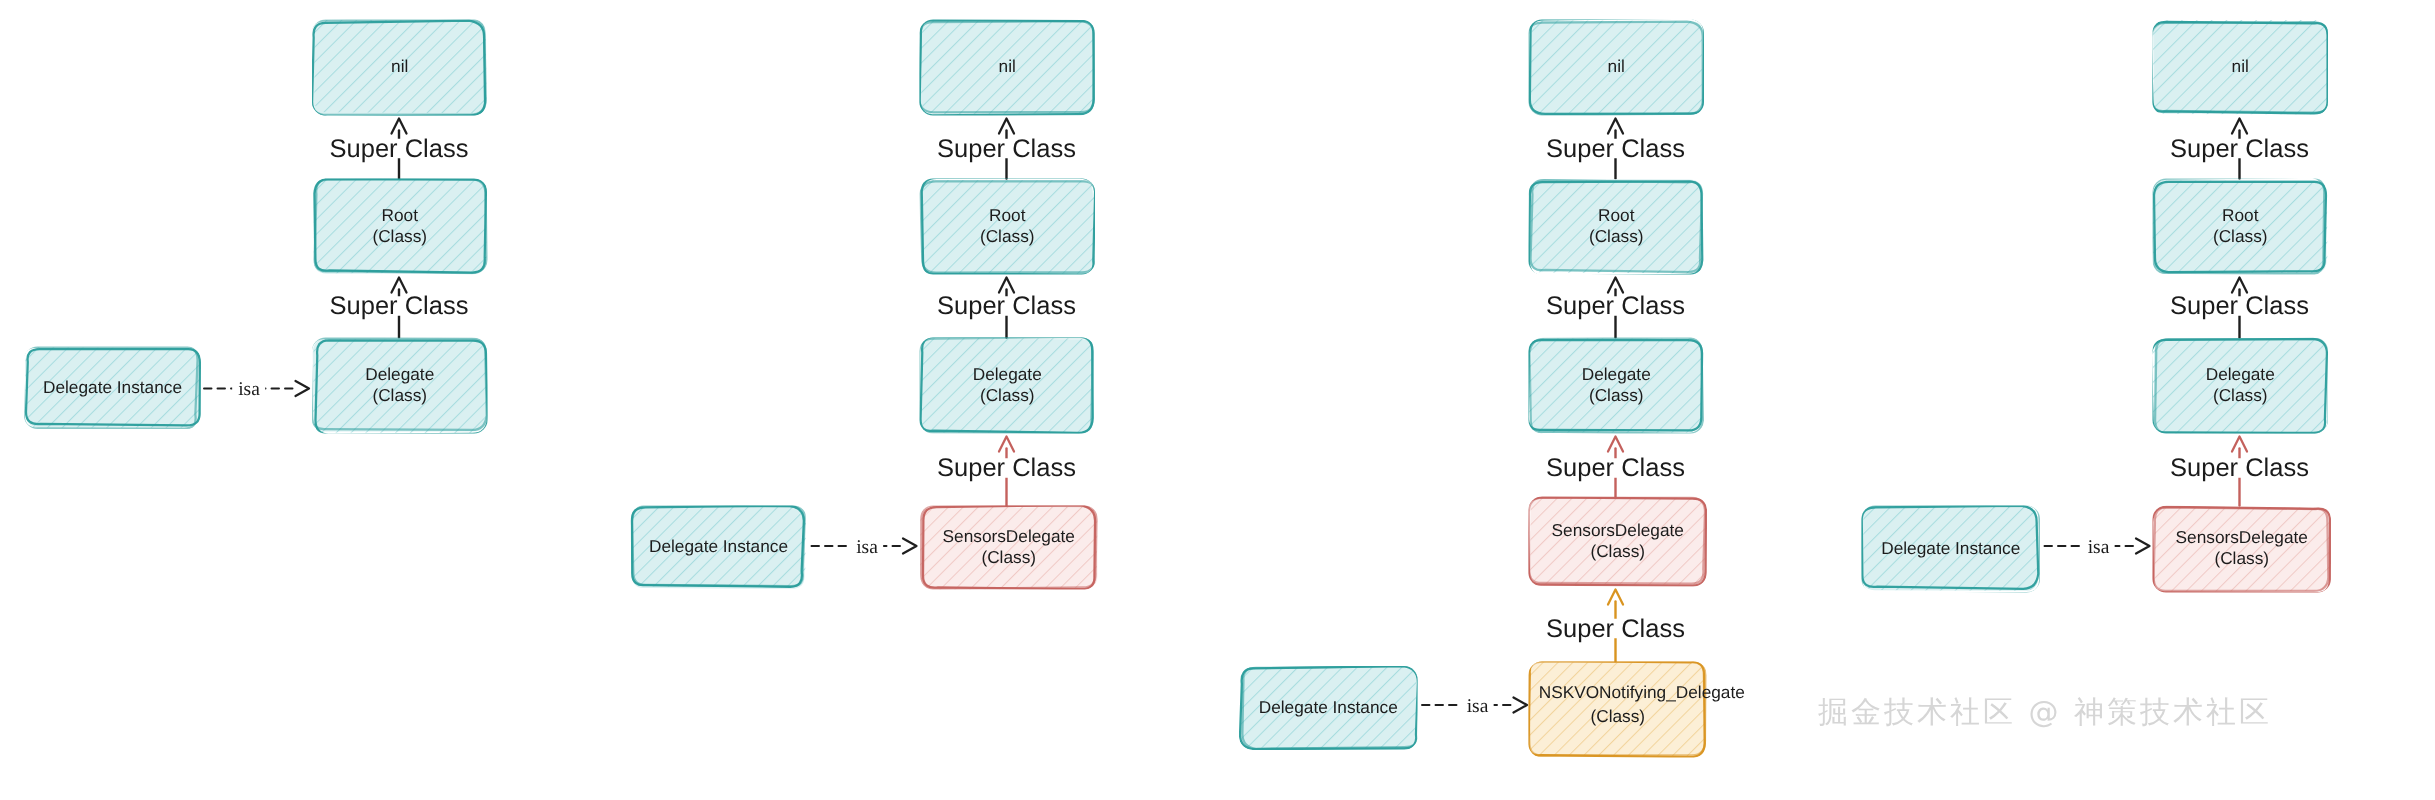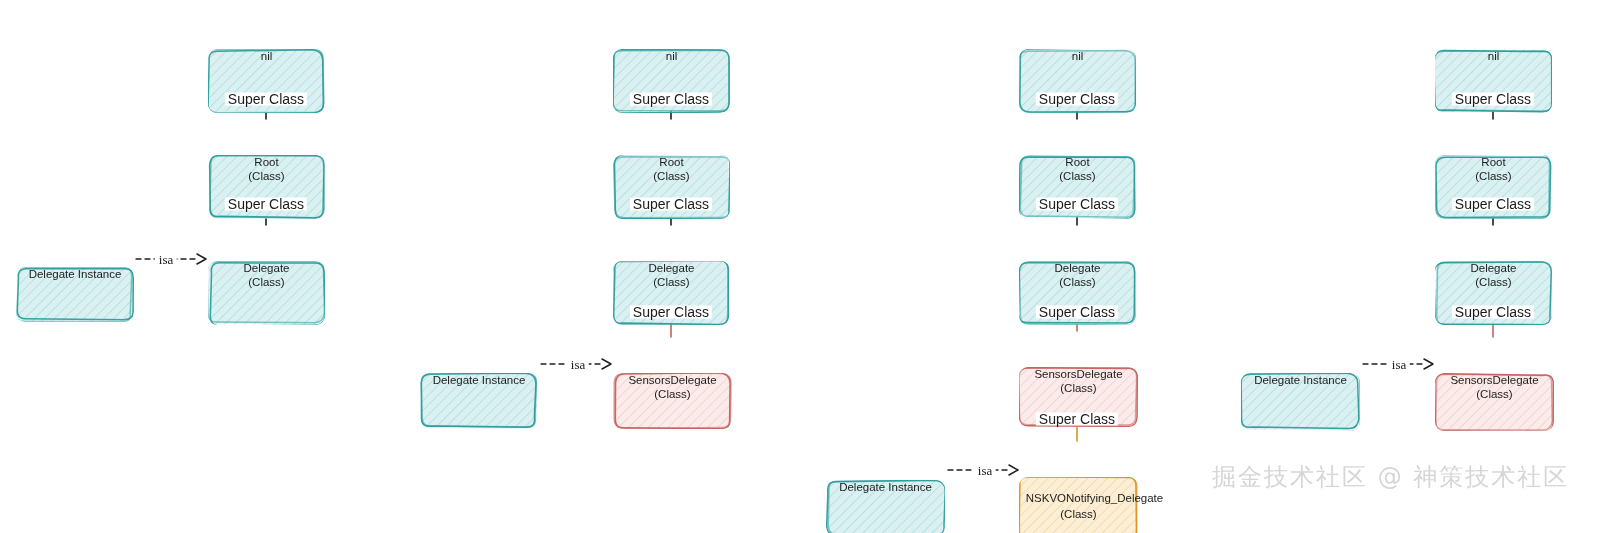--- a/index.html
+++ b/index.html
@@ -27,28 +27,27 @@
     height: 533px;
     overflow: visible;
   }
   
   .node {
     position: absolute;
     box-sizing: border-box;
     display: flex;
     flex-direction: column;
     align-items: center;
-    justify-content: flex-start;
+    justify-content: center;
     border-radius: 9px;
     font-size: 11.5px;
     line-height: 14px;
     color: #1b1b1b;
     text-align: center;
     white-space: nowrap;
-    margin-top: 36px;
   }
   .node .label-main,
   .node .label-sub {
     position: relative;
     z-index: 3;
     pointer-events: none;
   }
   
   .node .sketch {
     position: absolute;
@@ -62,21 +61,21 @@
   .node.teal { color: #1c1c1c; }
   .node.red  { color: #1c1c1c; }
   .node.orange { color: #1c1c1c; }
 
   
   .edge-label {
     position: absolute;
     transform: translate(-50%, -50%);
     background: #ffffff;
     padding: 0 3px;
-    font-size: 14px;
+    font-size: 17px;
     line-height: 13px;
     color: #1b1b1b;
     white-space: nowrap;
     z-index: 5;
   }
   .edge-label.isa {
     font-size: 13px;
     padding: 0 4px;
     font-family: Liberation Serif, serif;
   }
@@ -94,21 +93,21 @@
     position: absolute;
     top: 30px;
     left: 50%;
     transform: translateX(-50%);
   }
   
   #watermark {
     position: absolute;
     font-family: "DejaVu Sans", "Liberation Sans", sans-serif;
     color: #d6d6d6;
-    font-size: 24px;
+    font-size: 20px;
     letter-spacing: 2px;
     white-space: nowrap;
     user-select: none;
     z-index: 8;
   }
 </style>
 </head>
 <body>
 
 <div id="canvas">

